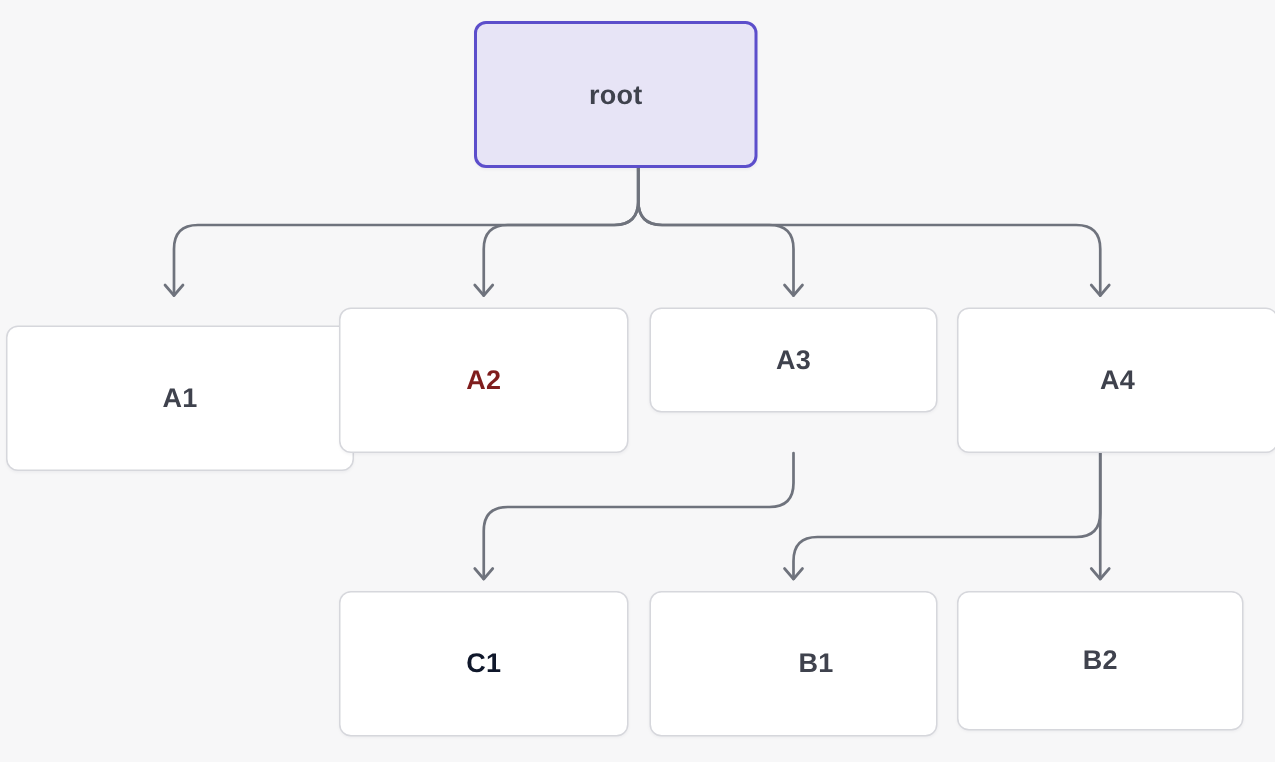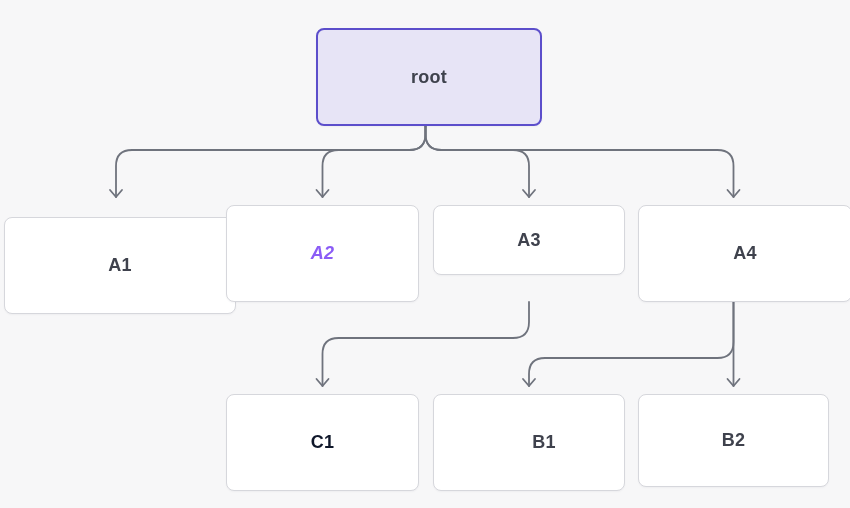--- a/index.html
+++ b/index.html
@@ -67,28 +67,28 @@
       </g>
       <g fill="none" stroke="#6f737d" stroke-width="1.8" stroke-linecap="round" stroke-linejoin="round">
         <path d="M 733.5 302 L 733.5 342 Q 733.5 358 717.5 358 L 545 358 Q 529 358 529 374 L 529 386"></path>
         <path d="M 523 379 L 529 386 L 535 379"></path>
       </g>
       <g fill="none" stroke="#6f737d" stroke-width="1.8" stroke-linecap="round" stroke-linejoin="round">
         <path d="M 733.5 302 L 733.5 386"></path>
         <path d="M 727.5 379 L 733.5 386 L 739.5 379"></path>
       </g>
     </svg>
-<div class="node" style="left: 316px; top: 28px; width: 226px; height: 98px; background: rgb(231, 228, 246); border: 2px solid rgb(92, 78, 203);">
+<div class="node" style="left: 316px; top: 14px; width: 189px; height: 98px; background: rgb(231, 228, 246); border: 2px solid rgb(92, 78, 203);">
       <span class="node-label" style="color: rgb(63, 66, 77);">root</span>
     </div>
     <div class="node" style="left: 4px; top: 205px; width: 232px; height: 97px; background: rgb(255, 255, 255); border: 1.3px solid rgb(214, 215, 220); margin-top: 12px;">
       <span class="node-label" style="color: rgb(63, 66, 77);">A1</span>
     </div>
     <div class="node" style="left: 226px; top: 205px; width: 193px; height: 97px; background: rgb(255, 255, 255); border: 1.3px solid rgb(214, 215, 220);">
-      <span class="node-label" style="color: #8b5cf6; font-style: italic;">A2</span>
+      <span class="node-label" style="color: #7f1d1d;">A2</span>
     </div>
     <div class="node" style="left: 433px; top: 205px; width: 192px; height: 70px; background: rgb(255, 255, 255); border: 1.3px solid rgb(214, 215, 220);">
       <span class="node-label" style="color: rgb(63, 66, 77);">A3</span>
     </div>
     <div class="node" style="left: 638px; top: 205px; width: 214px; height: 97px; background: rgb(255, 255, 255); border: 1.3px solid rgb(214, 215, 220);">
       <span class="node-label" style="color: rgb(63, 66, 77);">A4</span>
     </div>
     <div class="node" style="left: 226px; top: 394px; width: 193px; height: 97px; background: rgb(255, 255, 255); border: 1.3px solid rgb(214, 215, 220);">
       <span class="node-label" style="color: #0f172a;">C1</span>
     </div>

